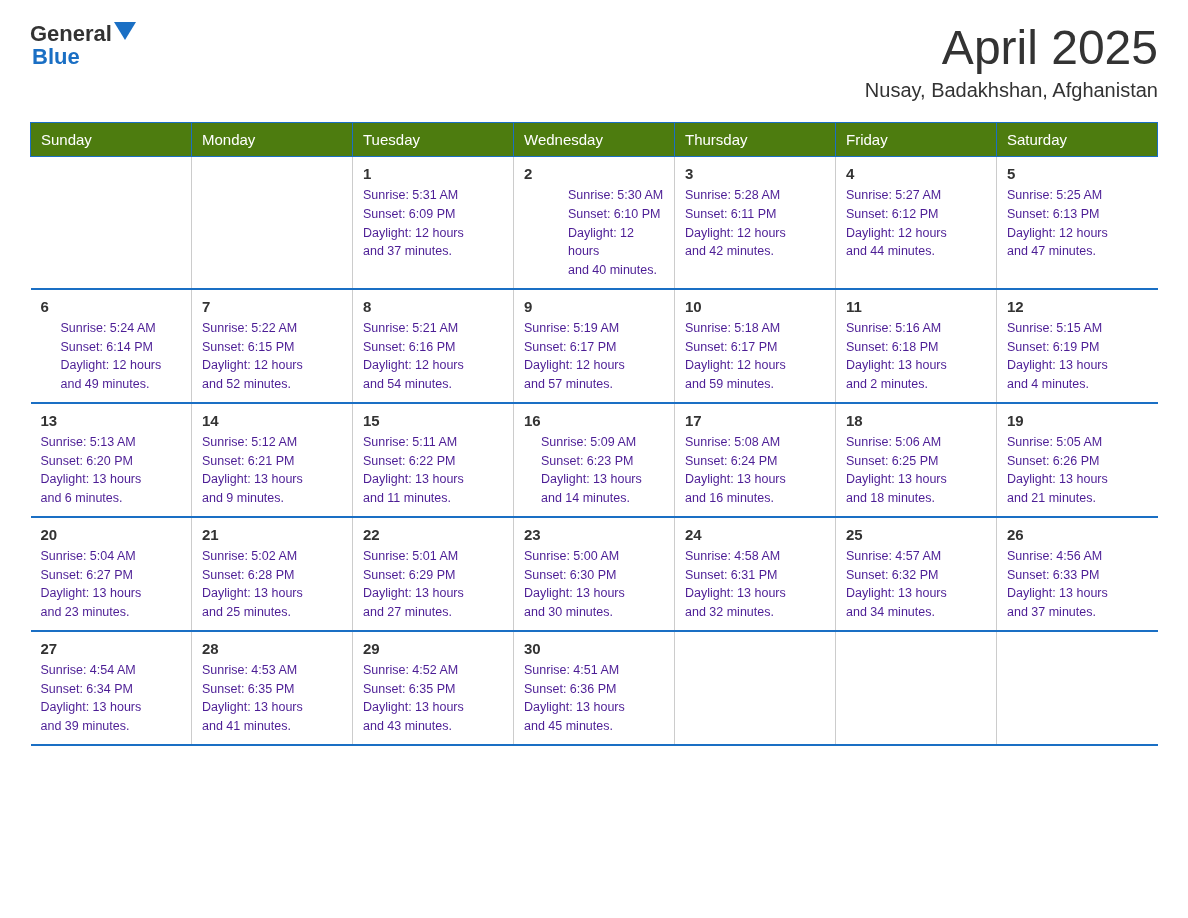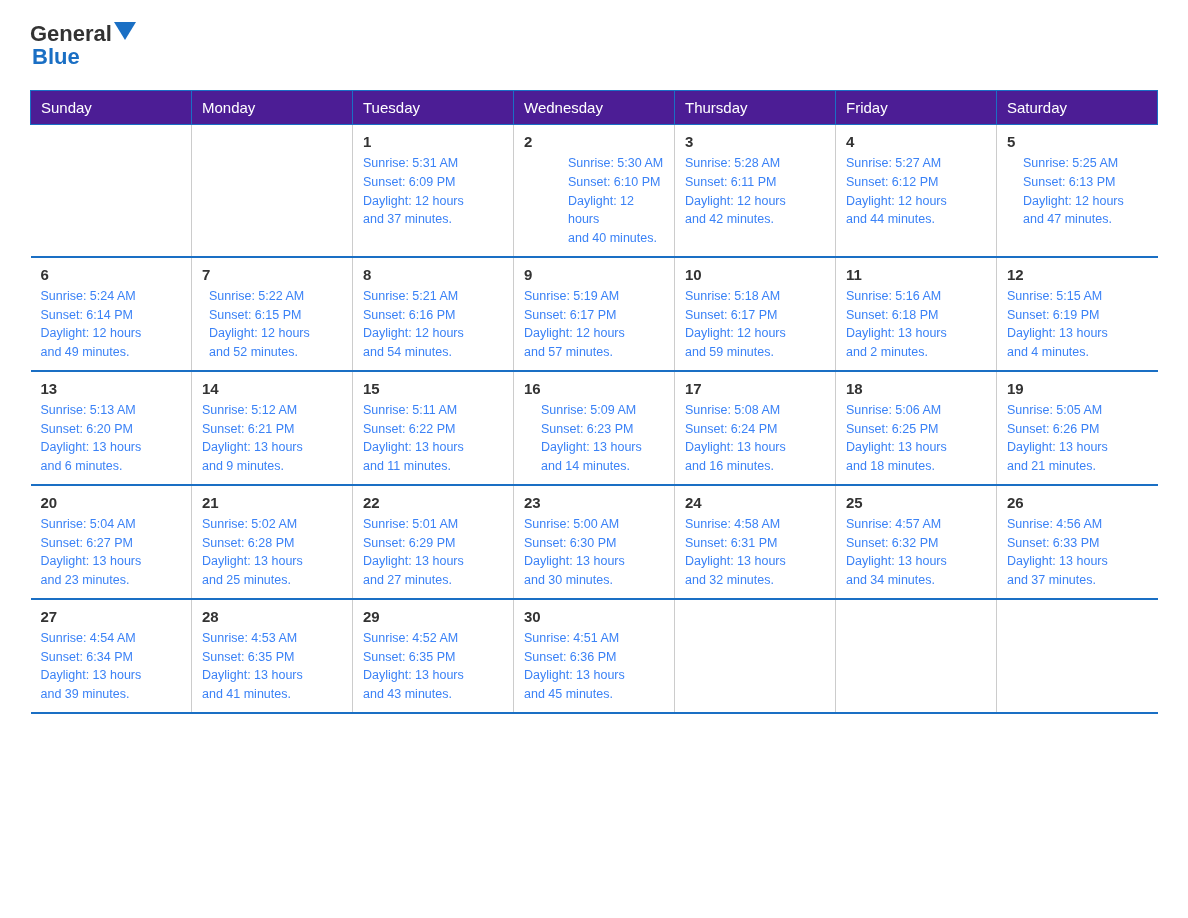--- a/index.html
+++ b/index.html
@@ -43,21 +43,21 @@
     .location-title {
       font-size: 20px;
       color: #333;
       margin-top: 4px;
     }
     .calendar-table {
       width: 100%;
       border-collapse: collapse;
     }
     .calendar-table thead tr {
-      background-color: #4c1d95;
+      background-color: #4d7c0f;
     }
     .calendar-table thead th {
       color: #fff;
       font-size: 15px;
       font-weight: normal;
       padding: 8px 10px;
       text-align: left;
       border: 1px solid #1a6fc4;
     }
     .calendar-table tbody tr {
@@ -78,21 +78,21 @@
     .day-number {
       font-size: 15px;
       font-weight: bold;
       color: #333;
       display: block;
       margin-bottom: 4px;
     }
     .day-info {
       font-size: 12.5px;
       line-height: 1.5;
-      color: #3b82f6;
+      color: #4c1d95;
     }
     .empty-cell {
       background: #fff;
     }
   </style>
 </head>
 <body>
 
 <div class="header">
   <div class="logo">
@@ -102,20 +102,22 @@
         <div style="position:relative; margin-left:2px; margin-top:2px;">
           <svg width="22" height="22" viewBox="0 0 22 22">
             <polygon points="0,0 22,0 11,18" fill="#1a6fc4"></polygon>
           </svg>
         </div>
       </div>
       <span class="logo-text-blue" style="margin-top:-4px; align-self:flex-start; padding-left:2px;">Blue</span>
     </div>
   </div>
   <div class="title-block">
+    <div class="month-title">April 2025</div>
+    <div class="location-title">Nusay, Badakhshan, Afghanistan</div>
   </div>
 </div>
 
 <table class="calendar-table">
   <thead>
     <tr>
     <th>Sunday</th>
         <th>Monday</th>
         <th>Tuesday</th>
         <th>Wednesday</th>
@@ -151,37 +153,37 @@
         </td>
         <td>
           <span class="day-number">4</span>
           <div class="day-info" style="white-space: pre-line;">Sunrise: 5:27 AM
 Sunset: 6:12 PM
 Daylight: 12 hours
 and 44 minutes.</div>
         </td>
         <td>
           <span class="day-number">5</span>
-          <div class="day-info" style="white-space: pre-line; margin-left: 16px;">Sunrise: 5:25 AM
+          <div class="day-info" style="white-space: pre-line;">Sunrise: 5:25 AM
 Sunset: 6:13 PM
 Daylight: 12 hours
 and 47 minutes.</div>
         </td>
       </tr>
       <tr>
         <td>
           <span class="day-number">6</span>
-          <div class="day-info" style="white-space: pre-line;">Sunrise: 5:24 AM
+          <div class="day-info" style="white-space: pre-line; margin-left: 20px;">Sunrise: 5:24 AM
 Sunset: 6:14 PM
 Daylight: 12 hours
 and 49 minutes.</div>
         </td>
         <td>
           <span class="day-number">7</span>
-          <div class="day-info" style="white-space: pre-line; margin-left: 7px;">Sunrise: 5:22 AM
+          <div class="day-info" style="white-space: pre-line;">Sunrise: 5:22 AM
 Sunset: 6:15 PM
 Daylight: 12 hours
 and 52 minutes.</div>
         </td>
         <td>
           <span class="day-number">8</span>
           <div class="day-info" style="white-space: pre-line;">Sunrise: 5:21 AM
 Sunset: 6:16 PM
 Daylight: 12 hours
 and 54 minutes.</div>

